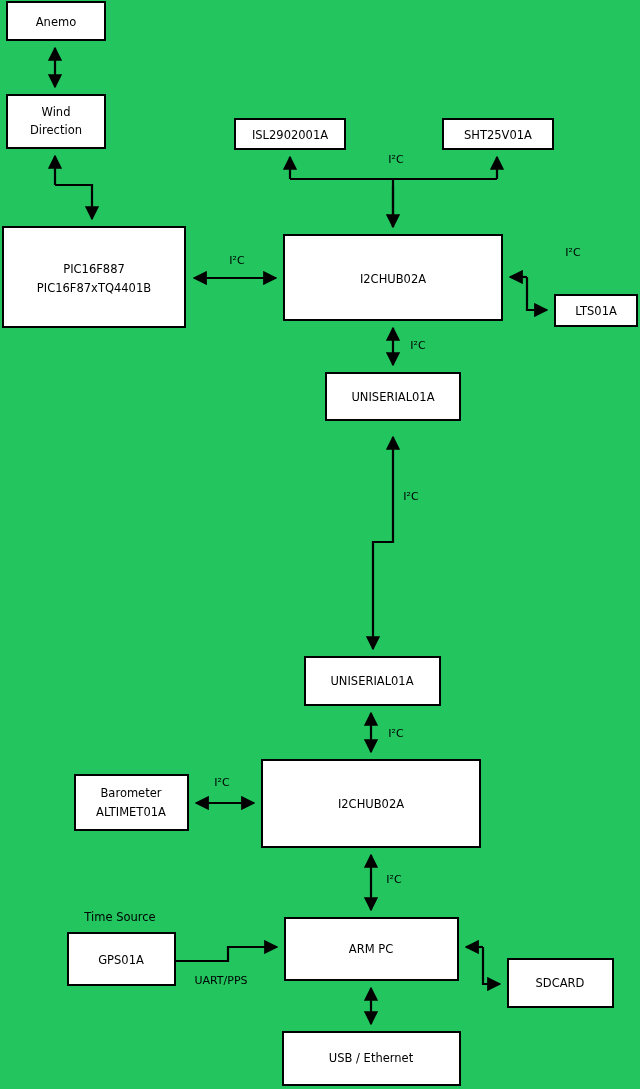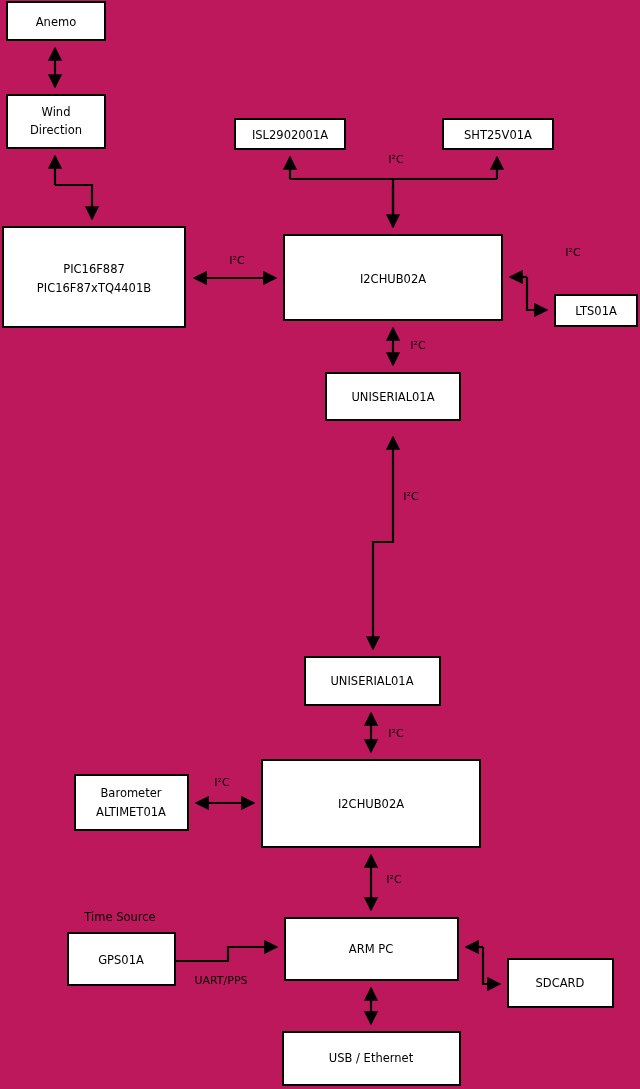--- a/index.html
+++ b/index.html
@@ -8,21 +8,21 @@
     padding: 0;
     background: #ffffff;
   }
   body {
     font-family: "DejaVu Sans", "Liberation Sans", sans-serif;
   }
   #diagram-root {
     position: relative;
     width: 640px;
     height: 1089px;
-    background: #be185d;
+    background: #22c55e;
     overflow: hidden;
   }
   svg.diagram-canvas {
     position: absolute;
     top: 0;
     left: 0;
     width: 640px;
     height: 1089px;
     display: block;
   }

